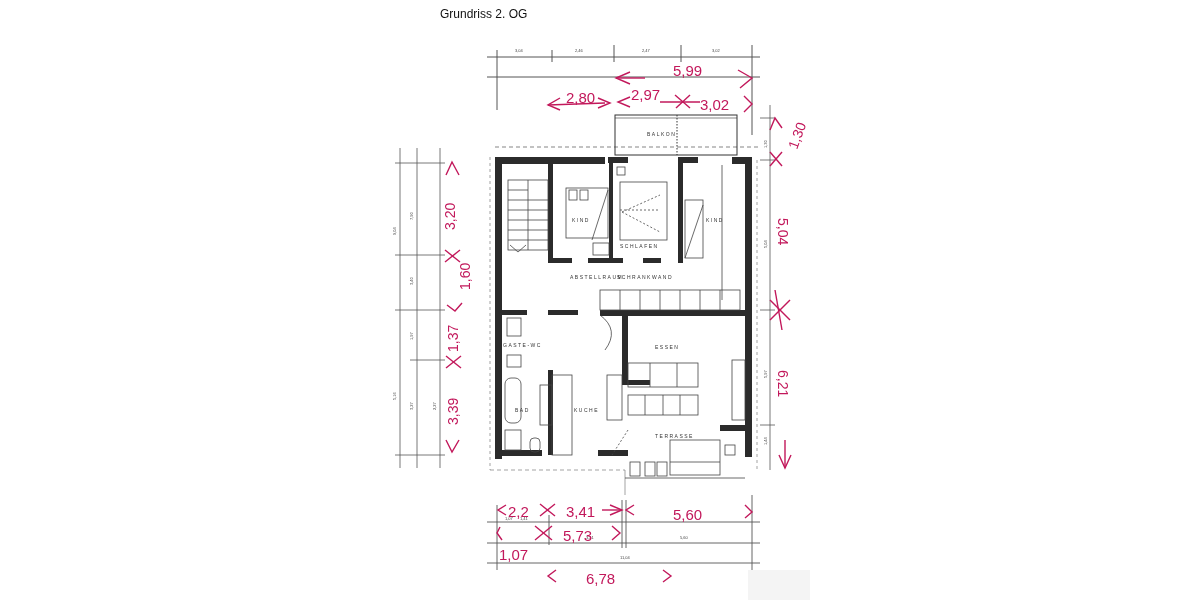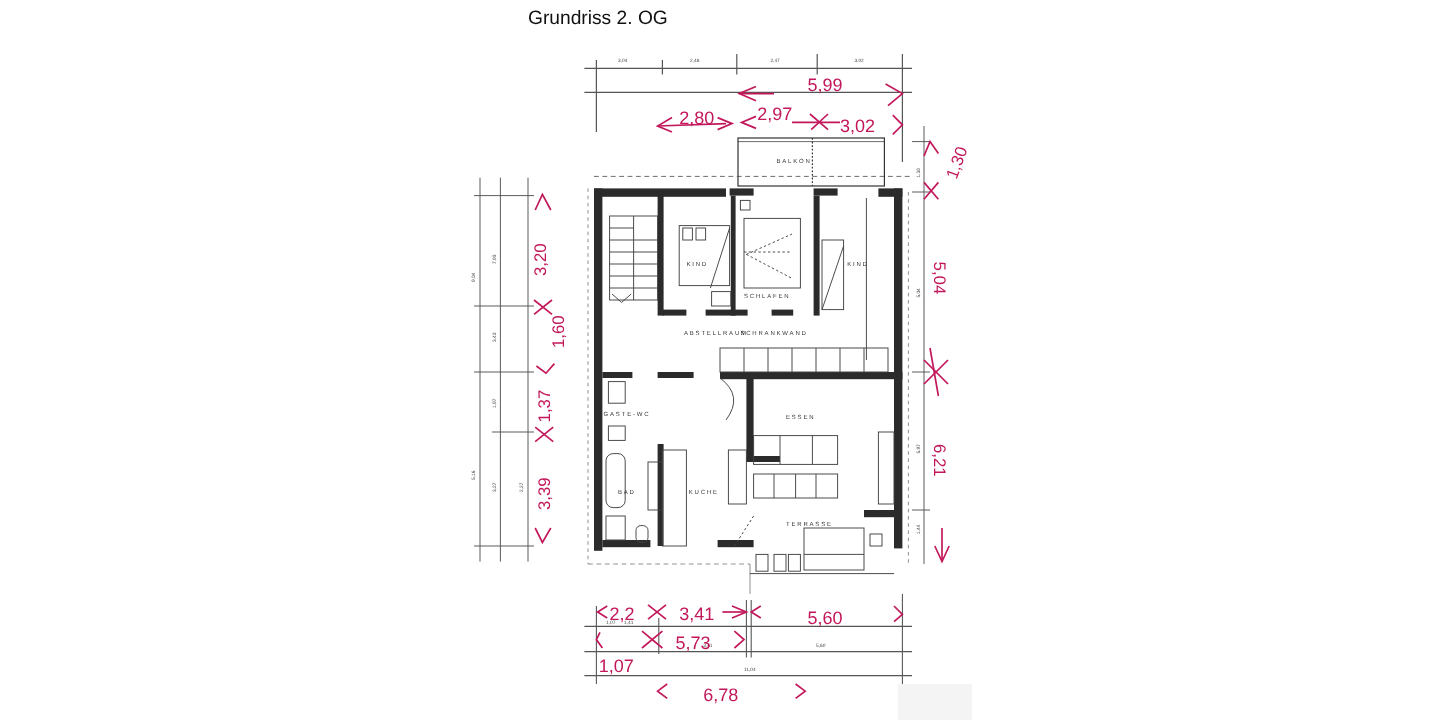--- a/index.html
+++ b/index.html
@@ -1,17 +1,17 @@
 <!DOCTYPE html>
 <html><head>
 <meta charset="utf-8">
 <style>
   html, body { margin: 0; padding: 0; background: #ffffff; }
   body { width: 1200px; height: 600px; position: relative; overflow: hidden; font-family: "Liberation Sans", sans-serif; }
-  .title { position: absolute; left: 440px; top: 7px; font-size: 16px; color: #111; font-family: "Liberation Sans", sans-serif; }
+  .title { position: absolute; left: 440px; top: 7px; font-size: 12px; color: #111; font-family: "Liberation Sans", sans-serif; }
   .plan { position: absolute; left: 0; top: 0; width: 1200px; height: 600px; }
   .plan text { font-family: "Liberation Sans", sans-serif; }
   .hand { fill: #c2185b; font-family: "DejaVu Sans", sans-serif; font-size: 15px; }
   .handv { fill: #c2185b; font-family: "DejaVu Sans", sans-serif; font-size: 14px; }
   .tiny { fill: #444; font-size: 4px; font-family: "DejaVu Sans Mono", monospace; }
   .room { fill: #333; font-size: 5px; letter-spacing: 1.5px; font-family: "DejaVu Sans Mono", monospace; }
 </style>
 </head>
 <body>
 

